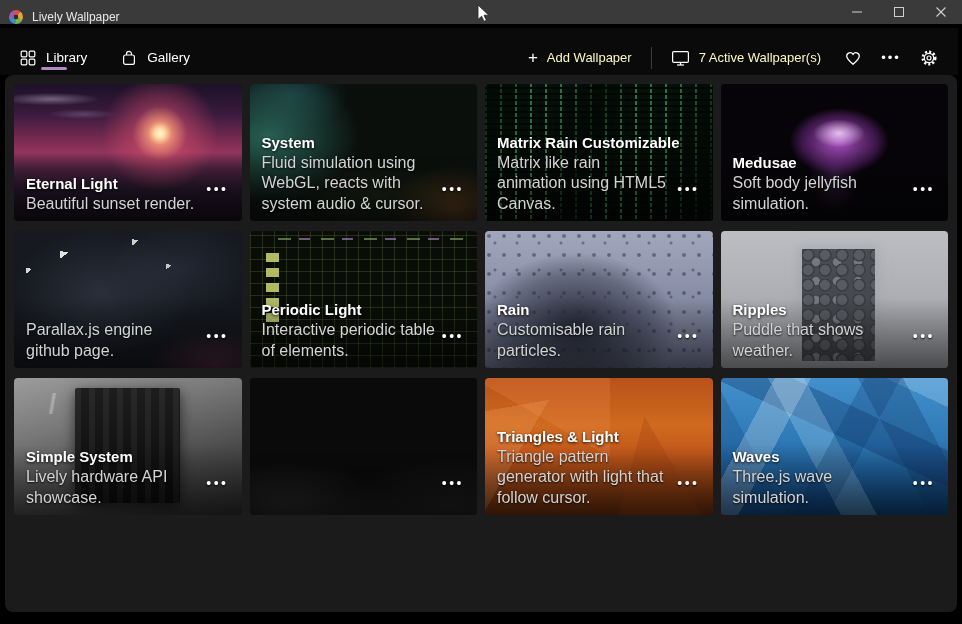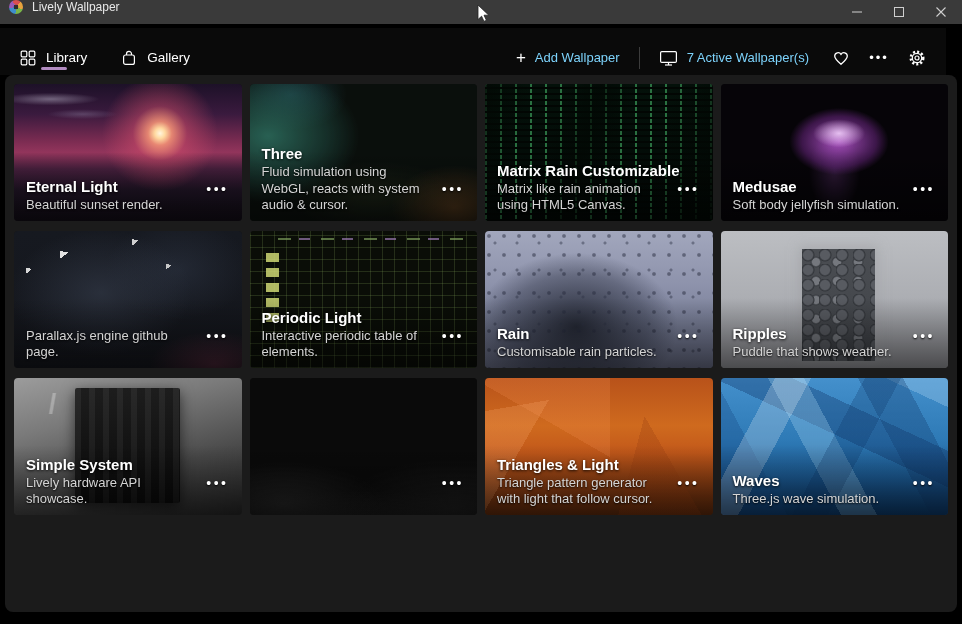--- a/index.html
+++ b/index.html
@@ -1,58 +1,58 @@
 <!DOCTYPE html>
 <html><head>
 <meta charset="utf-8">
 <style>
   * { margin:0; padding:0; box-sizing:border-box; }
   html,body { width:962px; height:624px; overflow:hidden; background:#000; }
   body { font-family:"Liberation Sans","DejaVu Sans",sans-serif; position:relative; color:#fff; }
 
   
   .titlebar { position:absolute; top:0; left:0; right:0; height:24px; background:#3a3a3a;
-              display:flex; align-items:flex-start; }
+              display:flex; align-items:flex-end; }
   .app-logo { width:14px; height:14px; border-radius:50%; margin:0 9px 0 9px;
               background:
                 radial-gradient(circle at 50% 50%, #2e2e2e 0 2.2px, rgba(0,0,0,0) 2.6px),
                 conic-gradient(from -30deg, #d94f4f 0 70deg, #e8a33d 70deg 140deg, #7ab648 140deg 215deg, #3e8ecc 215deg 290deg, #9b59b6 290deg 360deg); }
   .app-title { font-size:12px; color:#e8e8e8; }
   .win-controls { margin-left:auto; display:flex; height:100%; }
   .win-btn { width:42px; height:100%; display:flex; align-items:center; justify-content:center; cursor:default; }
   .win-btn svg { display:block; }
 
   
-  .commandbar { position:absolute; top:28px; left:0; right:16px; height:47px; background:#0a0a0a;
+  .commandbar { position:absolute; top:28px; left:0; right:4px; height:47px; background:#0a0a0a;
                 display:flex; align-items:center; padding:12px 10px 0 16px; }
   .tab { position:relative; display:flex; align-items:center; gap:10px; height:100%; padding:0 4px; margin-right:26px; }
   .tab-label { font-size:13.5px; color:#fff; }
   .tab-underline { position:absolute; bottom:5px; left:50%; transform:translateX(-50%);
                    width:26px; height:3px; border-radius:2px; background:#b18bc0; }
   .cmd-right { margin-left:auto; display:flex; align-items:center; }
   .cmd-btn { display:flex; align-items:center; gap:9px; height:34px; padding:0 13px; border-radius:4px; background:transparent; border:none; color:#fff; }
-  .cmd-label { font-size:13px; color:#7dd3fc; white-space:nowrap; }
+  .cmd-label { font-size:13px; color:#fef9c3; white-space:nowrap; }
   .plus-glyph { font-size:17px; font-weight:300; line-height:1; color:#fff; }
   .more-glyph { font-size:13px; letter-spacing:2px; color:#fff; }
   .vdivider { width:1px; height:22px; background:#3c3c3c; margin:0 6px; }
   .icon-btn { width:38px; justify-content:center; padding:0; }
 
   
   .content-panel { position:absolute; top:75px; left:5px; right:5px; bottom:12px;
                    background:#1b1b1b; border-radius:8px; }
   .card-grid { display:grid; grid-template-columns:repeat(4,1fr); grid-auto-rows:137px;
                gap:10px 8px; padding:9px; }
   .card { position:relative; border-radius:4px; overflow:hidden; background:#111; }
   .art { position:absolute; inset:0; }
   .shade { position:absolute; left:0; right:0; bottom:0; height:70px;
            background:linear-gradient(180deg, rgba(0,0,0,0), rgba(0,0,0,.5)); }
   .meta { position:absolute; left:12px; right:42px; bottom:7px; }
   .card-title { font-size:15px; font-weight:600; color:#fff; margin-bottom:2px;
                 text-shadow:0 1px 3px rgba(0,0,0,.9); white-space:nowrap; }
-  .card-desc { font-size:13px; line-height:1.28; color:#d4d4d4; text-shadow:0 1px 2px rgba(0,0,0,.9); }
+  .card-desc { font-size:16px; line-height:1.28; color:#d4d4d4; text-shadow:0 1px 2px rgba(0,0,0,.9); }
   .card-more { position:absolute; right:13px; bottom:24px; font-size:14px; letter-spacing:2.5px;
                color:#fff; text-shadow:0 1px 2px rgba(0,0,0,.9); }
 
   
   [data-art="eternal-light"] { background:
       radial-gradient(circle at 64% 36%, #fff6e0 0%, #ffd9a0 3%, rgba(250,150,120,.85) 7%, rgba(220,80,110,.45) 16%, rgba(200,60,100,0) 34%),
       radial-gradient(ellipse 70px 9px at 16% 11%, rgba(200,195,215,.45), rgba(0,0,0,0) 70%),
       radial-gradient(ellipse 50px 7px at 30% 22%, rgba(170,160,190,.3), rgba(0,0,0,0) 70%),
       linear-gradient(180deg, #1d1128 0%, #3a1a3e 22%, #7c2c52 42%, #93355c 50%, #4a2140 62%, #201526 78%, #120d16 100%); }
 
@@ -234,21 +234,21 @@
         <div class="card-title">Eternal Light</div>
         <div class="card-desc">Beautiful sunset render.</div>
       </div>
       <div class="card-more">•••</div>
     </div>
 
     <div class="card">
       <div class="art" data-art="fluids"></div>
       <div class="shade"></div>
       <div class="meta">
-        <div class="card-title">Three</div>
+        <div class="card-title">System</div>
         <div class="card-desc">Fluid simulation using WebGL, reacts with system audio &amp; cursor.</div>
       </div>
       <div class="card-more">•••</div>
     </div>
 
     <div class="card">
       <div class="art" data-art="matrix"></div>
       <div class="shade"></div>
       <div class="meta">
         <div class="card-title">Matrix Rain Customizable</div>

